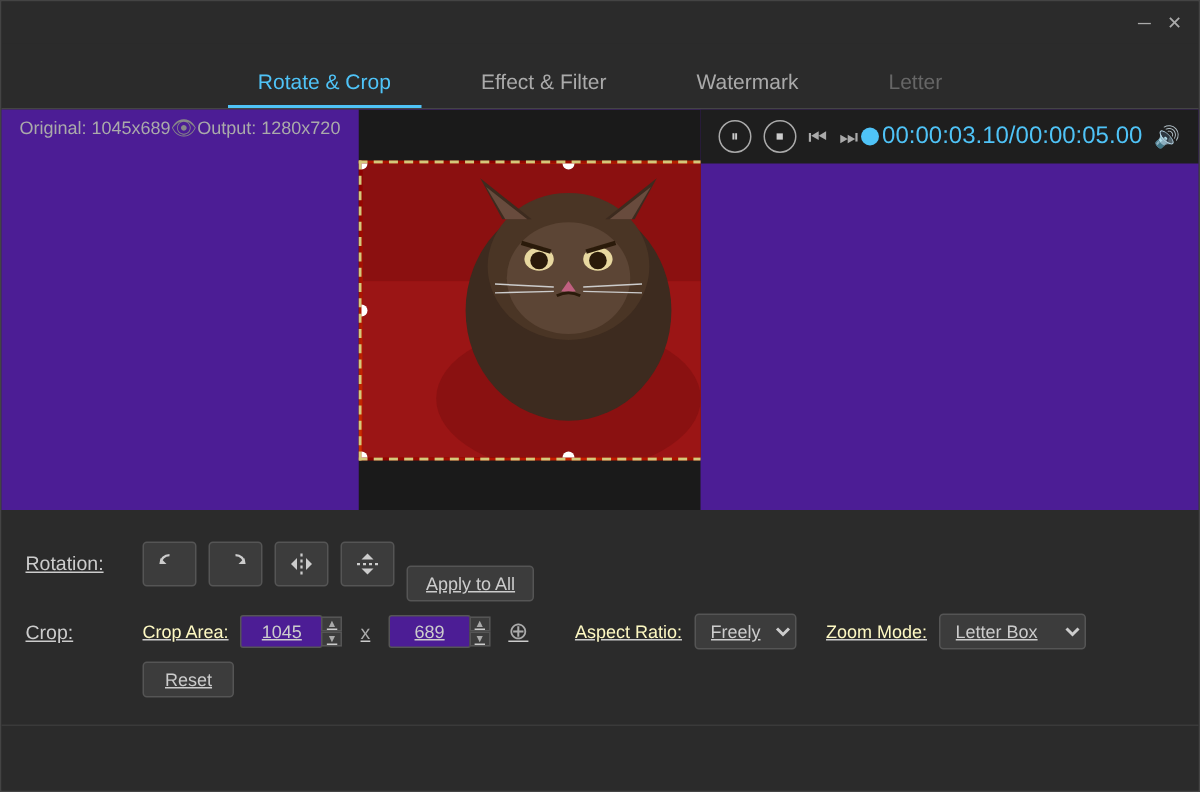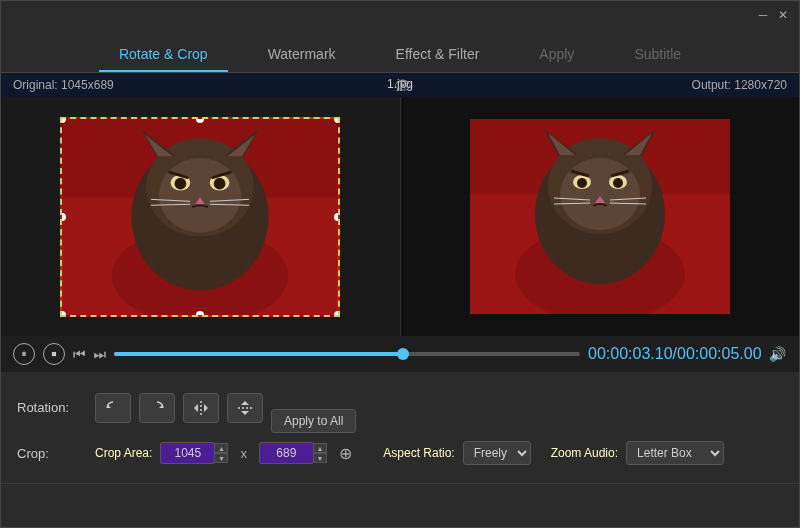--- a/index.html
+++ b/index.html
@@ -64,24 +64,24 @@
       color: #4fc3f7;
       border-bottom: 2px solid #4fc3f7;
       margin-top: 28px;
     }
     .tab.disabled {
       color: #666;
     }
     
     .preview-area {
       flex: 1;
-      background: #0f172a;
+      background: #4c1d95;
       position: relative;
       display: flex;
-      flex-direction: column;
+      flex-direction: row;
     }
     .preview-meta {
       display: flex;
       justify-content: space-between;
       align-items: center;
       padding: 4px 12px;
       font-size: 12px;
       color: #aaa;
       height: 24px;
       flex-shrink: 0;
@@ -216,20 +216,21 @@
     .controls-panel {
       background: #2b2b2b;
       padding: 10px 16px;
       flex-shrink: 0;
     }
     .control-row {
       display: flex;
       align-items: center;
       margin-bottom: 8px;
       gap: 8px;
+      text-decoration: underline;
     }
     .control-label {
       width: 70px;
       color: #ccc;
       font-size: 13px;
       flex-shrink: 0;
     }
     .rotation-btn {
       width: 36px;
       height: 30px;
@@ -360,24 +361,23 @@
 
 <div class="window">
 
   <div class="title-bar">
     <div class="title-bar-btn">─</div>
     <div class="title-bar-btn">✕</div>
   </div>
 
   <div class="tab-bar">
     <div class="tab active">Rotate &amp; Crop</div>
+    <div class="tab">Effect &amp; Filter</div>
     <div class="tab">Watermark</div>
-    <div class="tab">Effect &amp; Filter</div>
-    <div class="tab disabled">Apply</div>
-    <div class="tab disabled">Subtitle</div>
+    <div class="tab disabled">Letter</div>
   </div>
 
   <div class="preview-area">
     <div class="preview-meta">
       <span>Original: 1045x689</span>
       <span class="eye-icon">👁</span>
       <span class="preview-meta-center">1.jpg</span>
       <span>Output: 1280x720</span>
     </div>
 
@@ -530,25 +530,29 @@
         </div>
       </div>
       <span class="center-icon">⊕</span>
       <span class="crop-label" style="margin-left:23px">Aspect Ratio:</span>
       <select>
         <option>Freely</option>
         <option>16:9</option>
         <option>4:3</option>
         <option>1:1</option>
       </select>
-      <span class="crop-label" style="margin-left:12px">Zoom Audio:</span>
+      <span class="crop-label" style="margin-left:12px">Zoom Mode:</span>
       <select>
         <option>Letter Box</option>
         <option>Pan &amp; Scan</option>
         <option>Full</option>
       </select>
     </div>
 
+    <div class="control-row">
+      <span class="control-label"></span>
+      <button class="reset-btn">Reset</button>
+    </div>
   </div>
 
   <div class="footer">
   </div>
 </div>
 
 </body></html>

